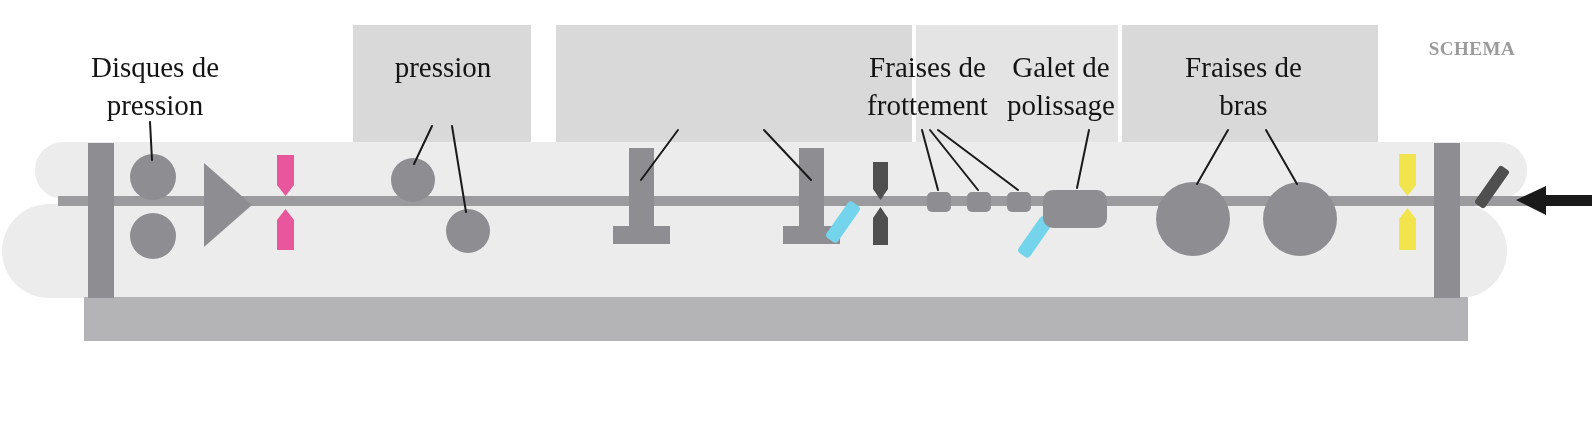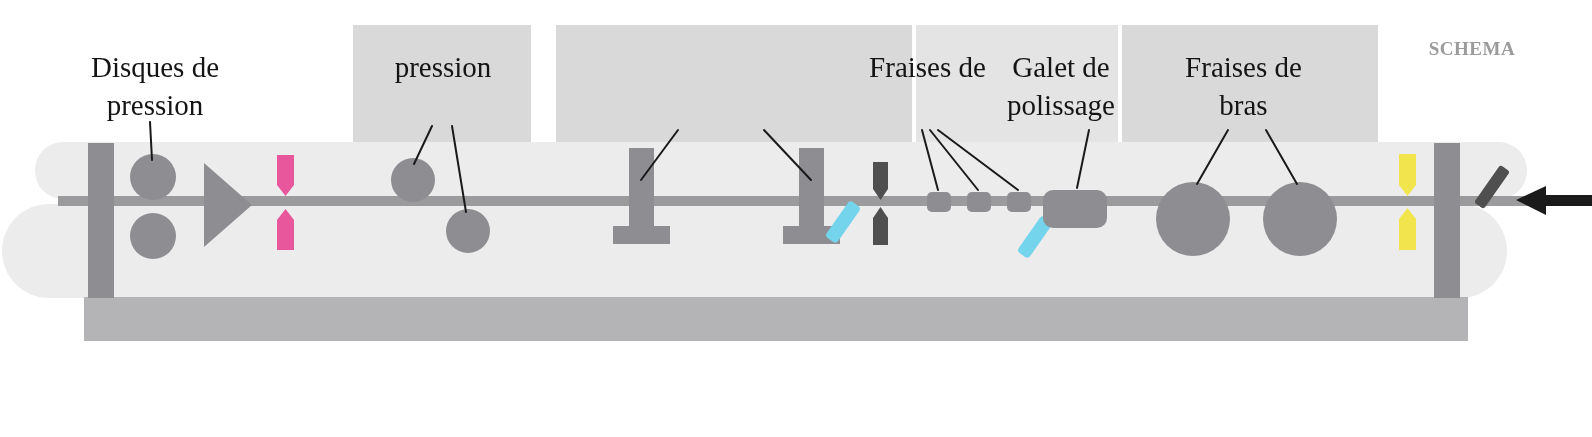--- a/index.html
+++ b/index.html
@@ -123,20 +123,21 @@
     <div>pression</div>
   </div>
 
   <div class="label" style="left:358px;width:170px">
     <div>pression</div>
   </div>
 
 
   <div class="label" style="left:845px;width:165px">
     <div>Fraises de</div>
+    <div>frottement</div>
   </div>
 
   <div class="label" style="left:986px;width:150px">
     <div>Galet de</div>
     <div>polissage</div>
   </div>
 
   <div class="label" style="left:1156px;width:175px">
     <div>Fraises de</div>
     <div>bras</div>

